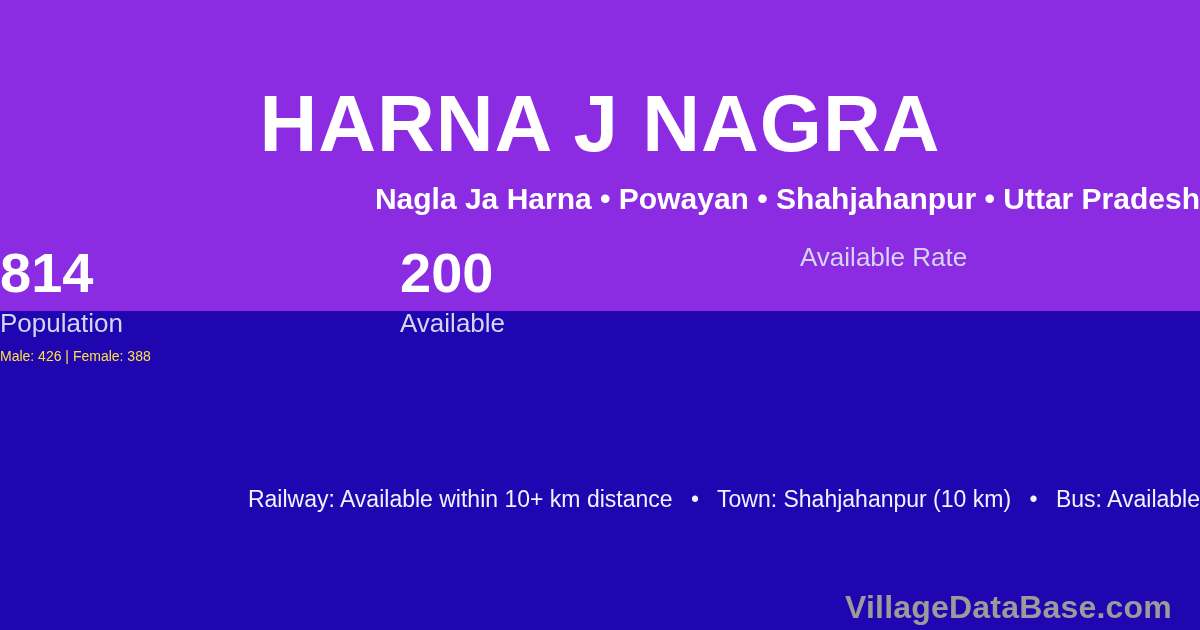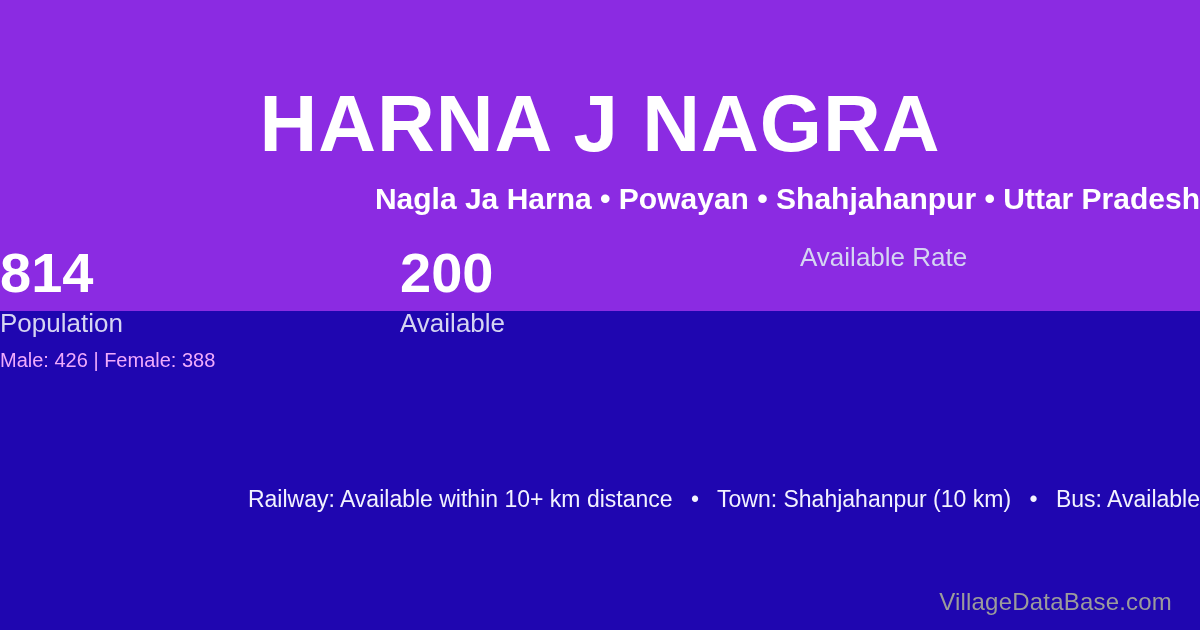--- a/index.html
+++ b/index.html
@@ -70,24 +70,24 @@
     color: #ffffff;
   }
   .stat-label {
     font-size: 26px;
     font-weight: 400;
     line-height: 1.35;
     color: #d5d5f2;
   }
   .stat-sub {
     margin-top: 6px;
-    font-size: 20px;
+    font-size: 14px;
     font-weight: 400;
     line-height: 1.3;
-    color: #f0abfc;
+    color: #fde047;
   }
   .info-line {
     position: absolute;
     left: 0;
     top: 485px;
     width: 1200px;
     text-align: right;
     font-size: 23px;
     font-weight: 400;
     line-height: 1.3;
@@ -96,22 +96,22 @@
   }
   .info-sep {
     display: inline-block;
     padding: 0 12px;
     color: #f2f2ff;
   }
   .brand {
     position: absolute;
     right: 28px;
     top: 587px;
-    font-size: 24px;
-    font-weight: 400;
+    font-size: 32px;
+    font-weight: 700;
     letter-spacing: 0.2px;
     line-height: 1.25;
     color: #9b9b9b;
     white-space: nowrap;
   }
 </style>
 </head>
 <body>
 
 <div class="card">

